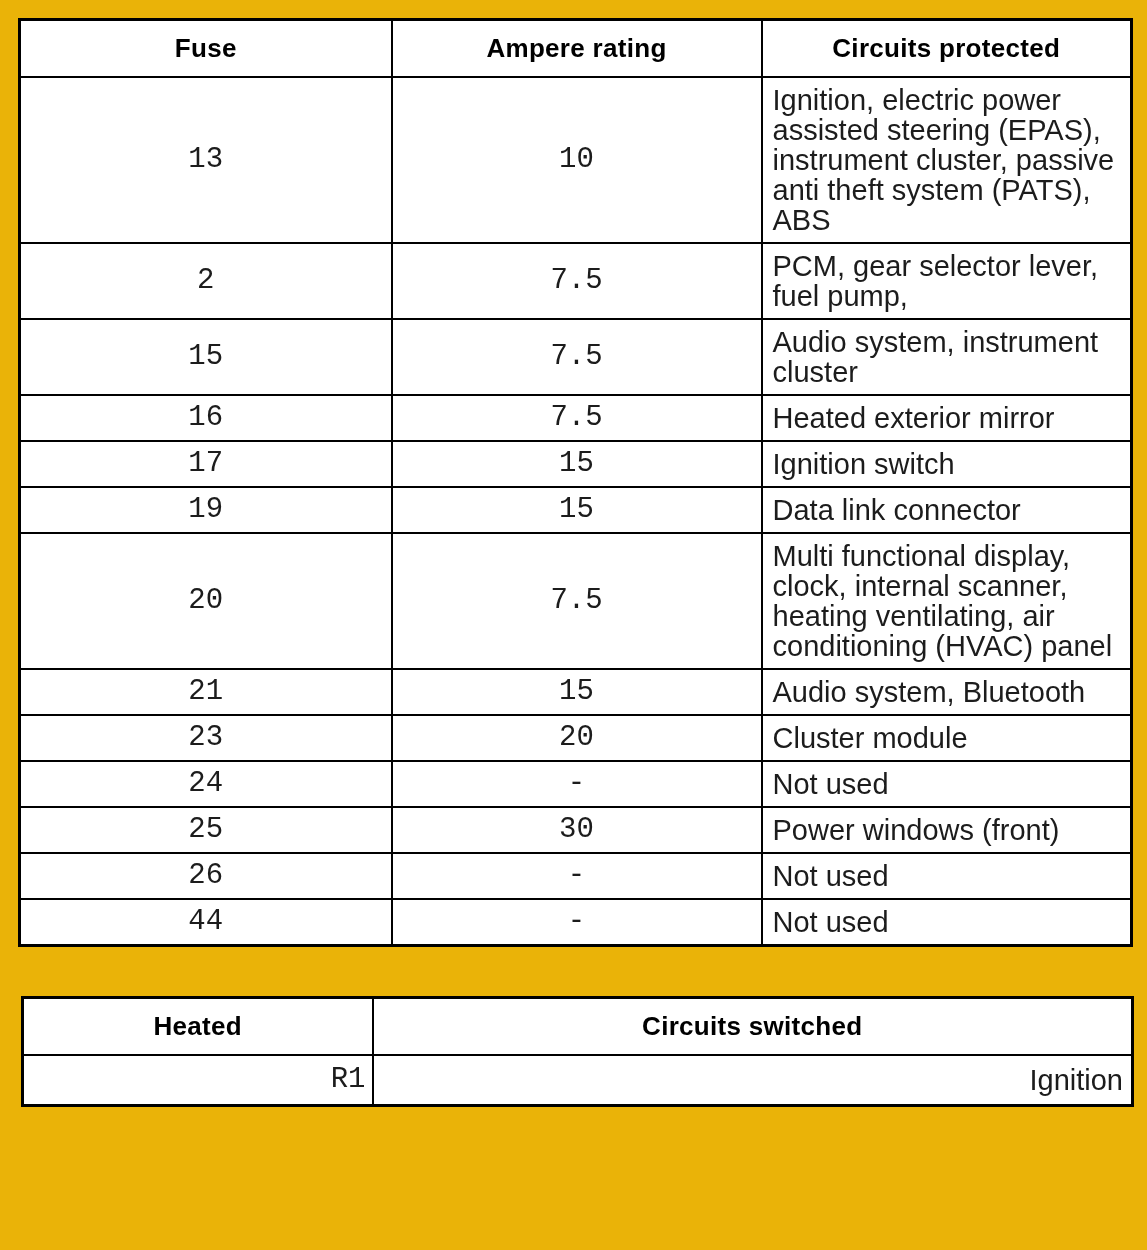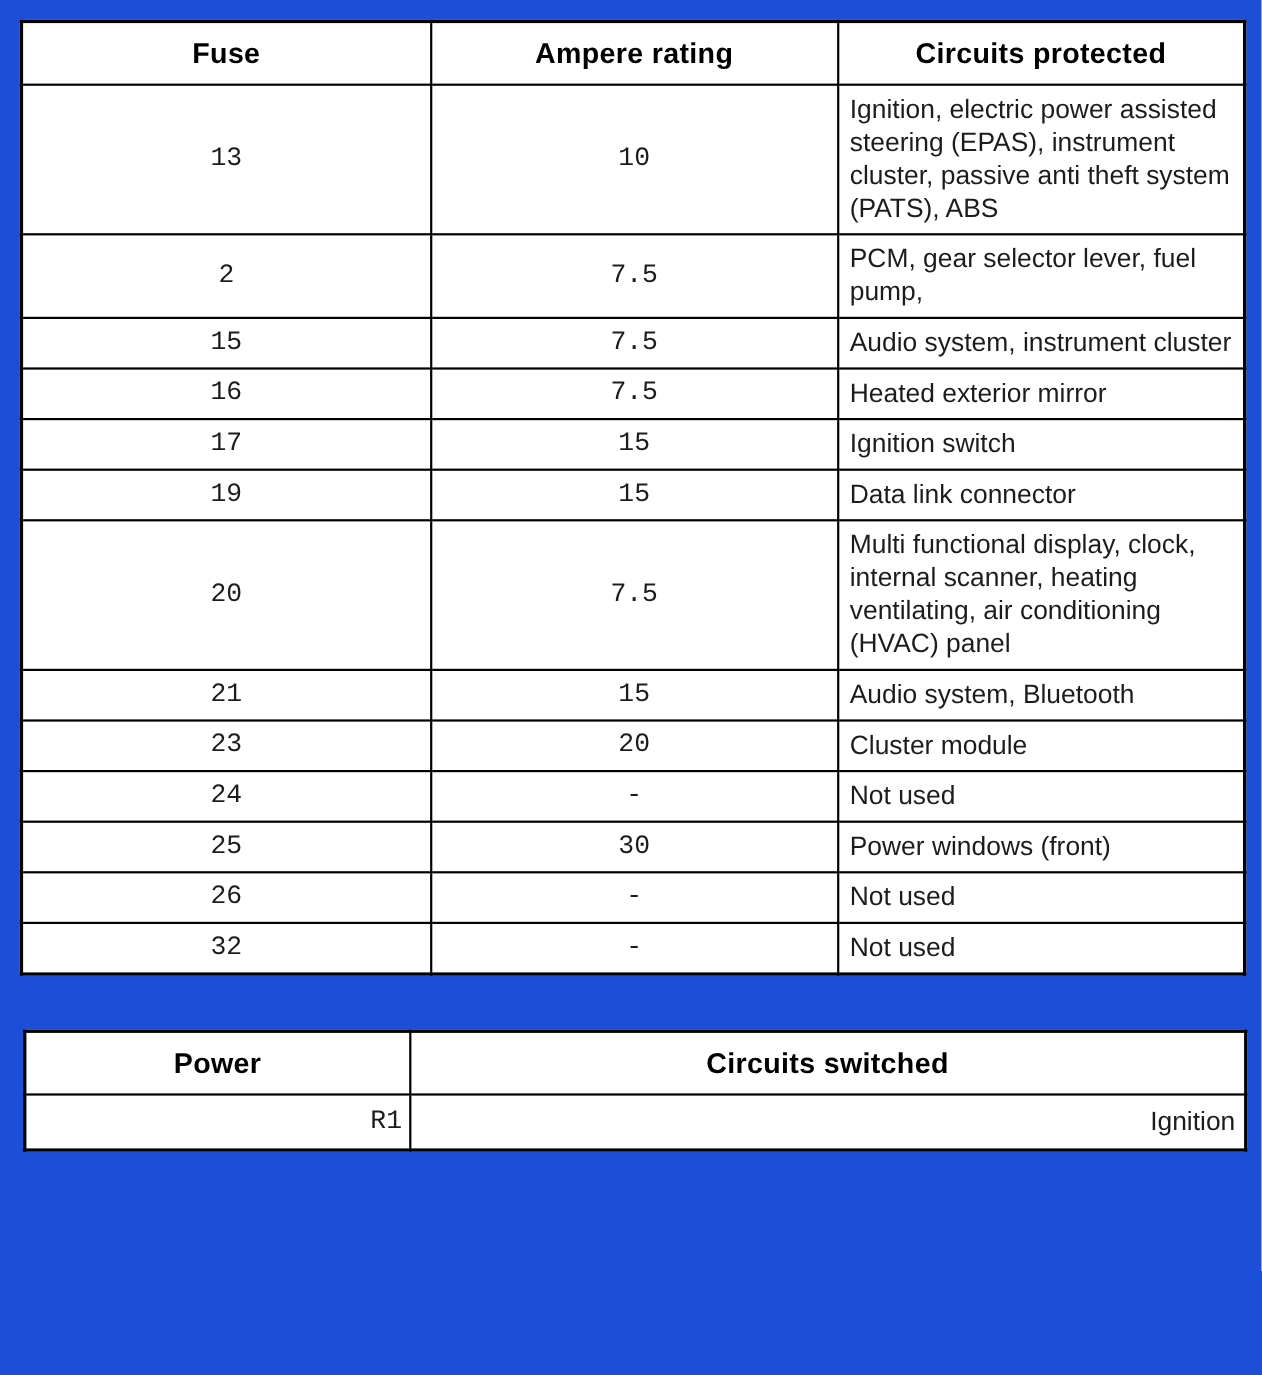--- a/index.html
+++ b/index.html
@@ -4,21 +4,21 @@
 <style>
   * { box-sizing: border-box; margin: 0; padding: 0; }
   html, body {
     background: #ffffff;
     font-family: "Liberation Sans", "DejaVu Sans", sans-serif;
     color: #111111;
   }
   .page {
     width: 1147px;
     min-height: 1250px;
-    background: #1d4ed8;
+    background: #eab308;
     padding: 18px 17px 20px 18px;
   }
   table {
     border-collapse: collapse;
     table-layout: fixed;
     background: #ffffff;
   }
   .fuse-table {
     width: 1112px;
     border: 3px solid #000000;
@@ -35,21 +35,21 @@
   }
   th {
     font-size: 26px;
     font-weight: bold;
     text-align: center;
     padding: 12px 6px;
     letter-spacing: 0.3px;
     color: #000000;
   }
   td {
-    font-size: 24px;
+    font-size: 29px;
     font-weight: normal;
     line-height: 30px;
     padding: 7px 6px;
     color: #1c1c1c;
     border-radius: 14px;
   }
   td.num {
     text-align: center;
     font-family: Liberation Mono, monospace;
   }
@@ -138,35 +138,35 @@
           <td class="num">25</td>
           <td class="num">30</td>
           <td class="desc">Power windows (front)</td>
         </tr>
         <tr>
           <td class="num">26</td>
           <td class="num">-</td>
           <td class="desc">Not used</td>
         </tr>
         <tr>
-          <td class="num">32</td>
+          <td class="num">44</td>
           <td class="num">-</td>
           <td class="desc">Not used</td>
         </tr>
       </tbody>
   </table>
 
   <table class="relay-table">
     <colgroup>
         <col class="c1">
         <col class="c2">
       </colgroup>
     <thead>
       <tr>
-        <th>Power</th>
+        <th>Heated</th>
         <th>Circuits switched</th>
       </tr>
     </thead>
     <tbody>
         <tr>
           <td class="num">R1</td>
           <td class="desc">Ignition</td>
         </tr>
       </tbody>
   </table>

